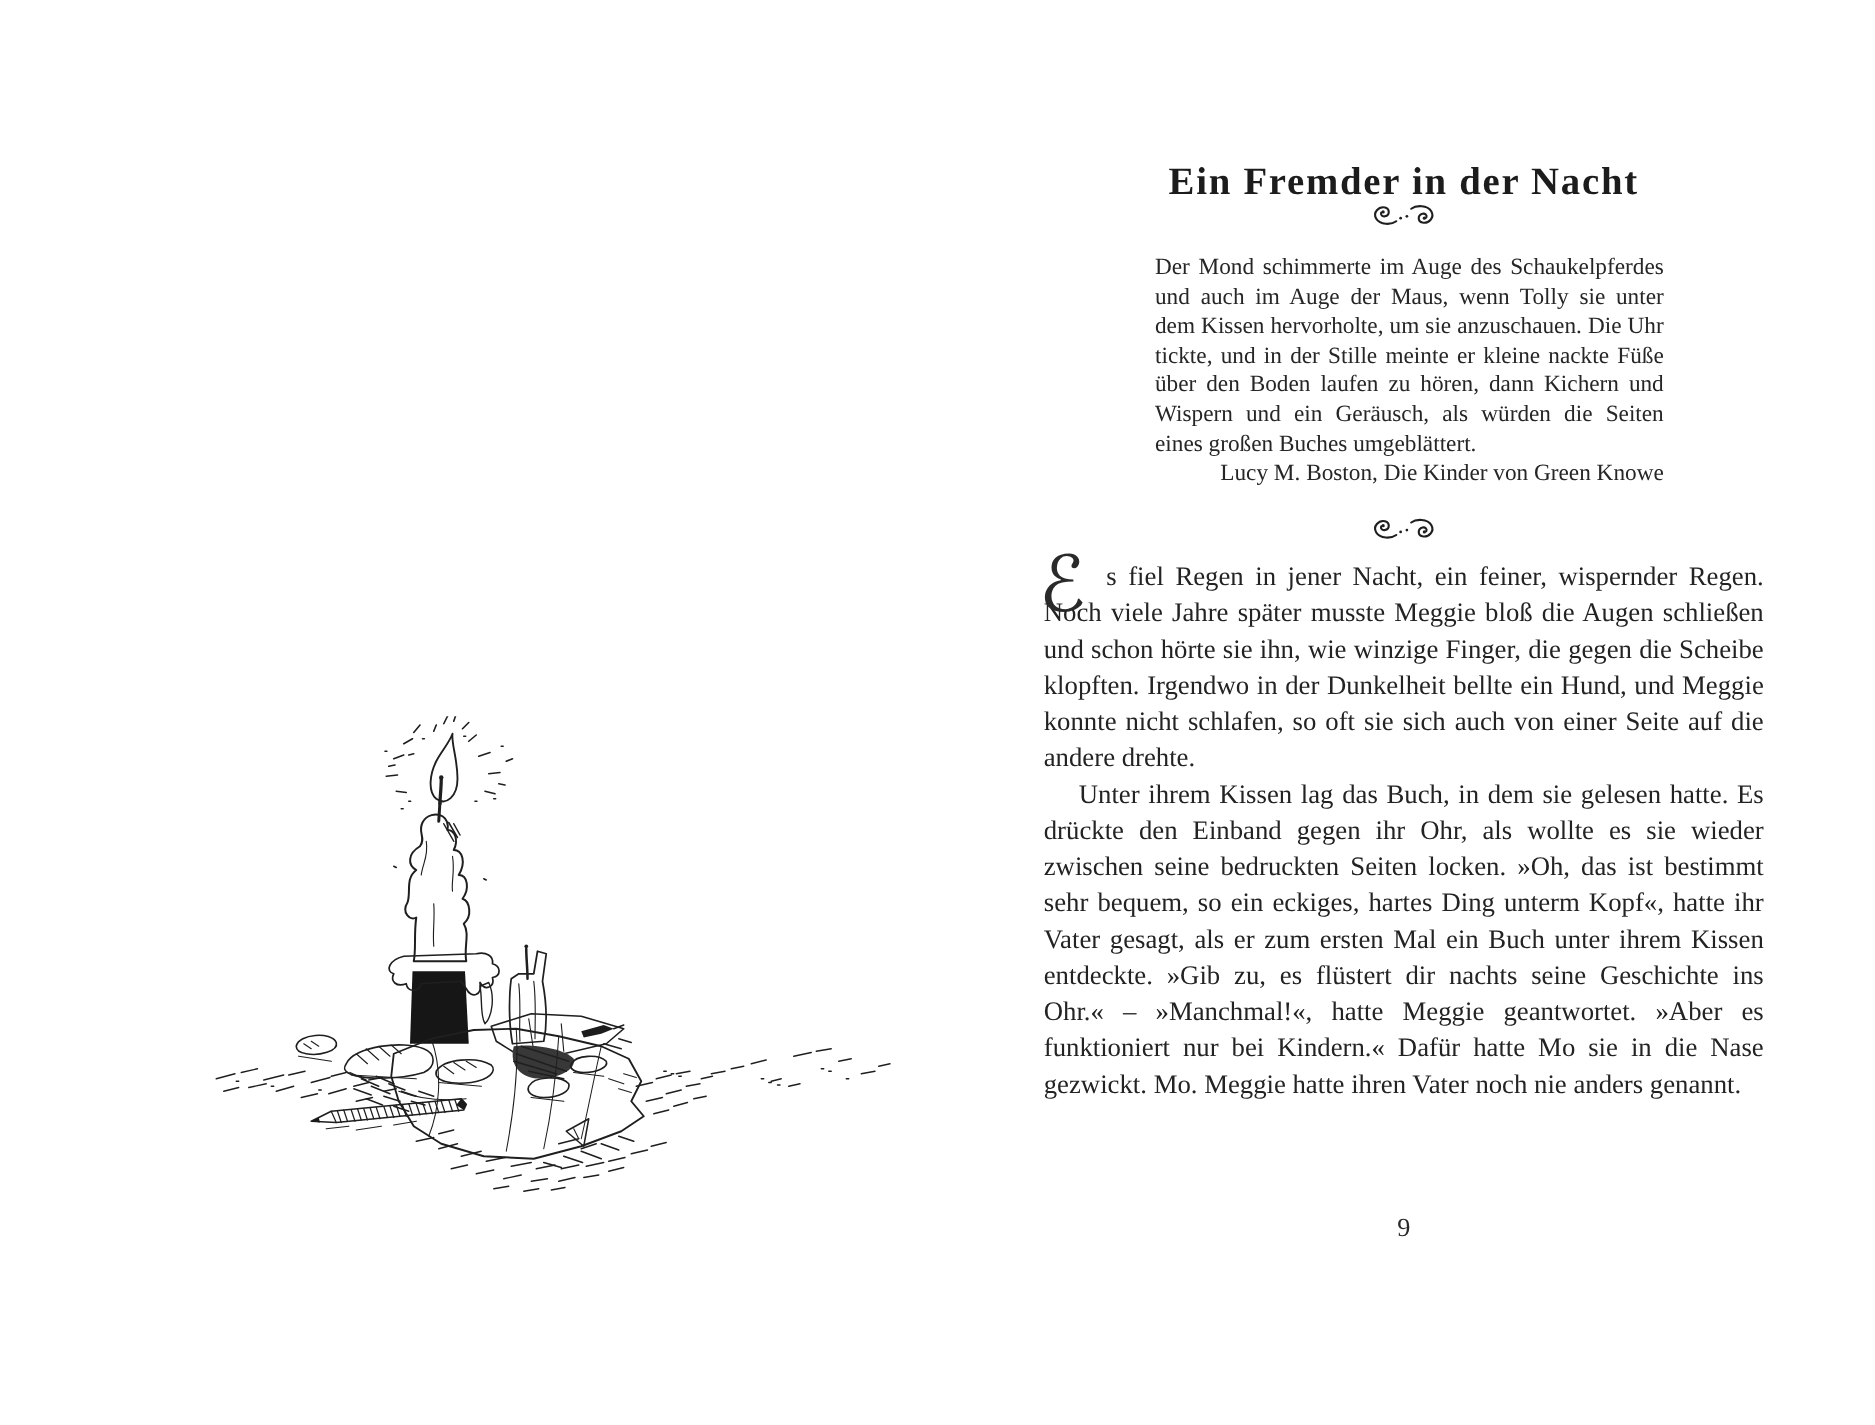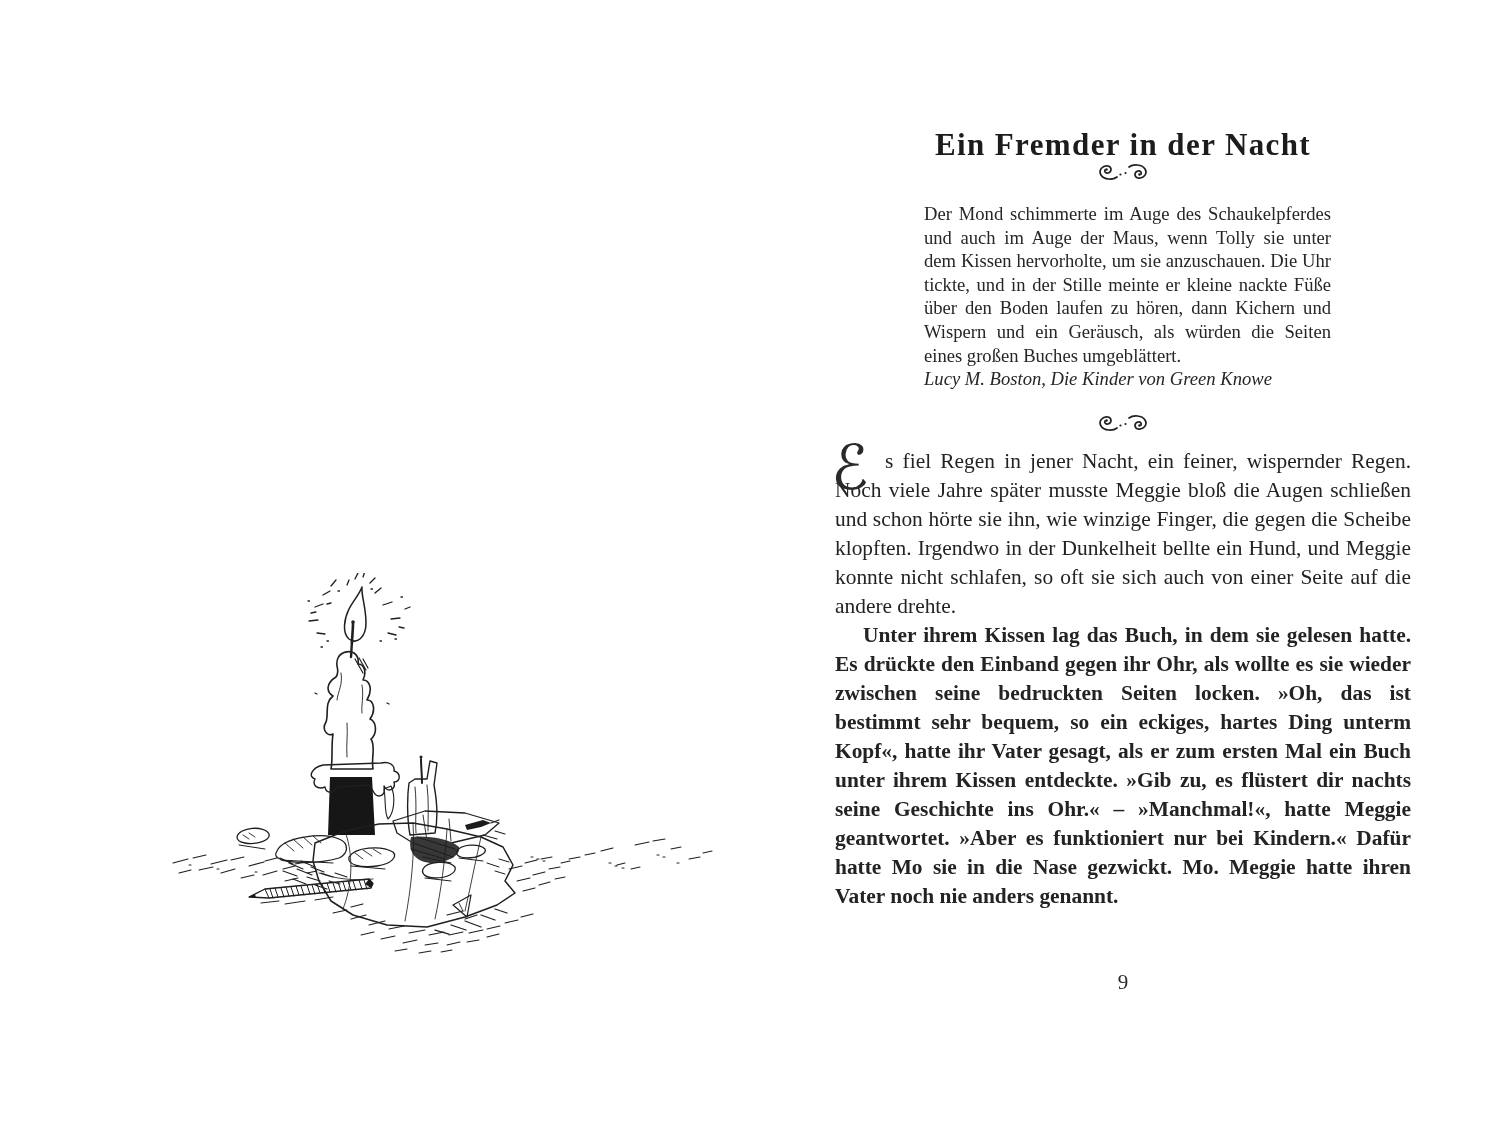--- a/index.html
+++ b/index.html
@@ -32,38 +32,38 @@
   .ornament svg{display:inline-block;vertical-align:middle;}
   .orn-1{top:161px;}
   .orn-2{top:412px;}
 
   .epigraph{
     position:absolute;top:202px;left:89px;width:407px;
     font-size:18.6px;line-height:23.6px;
     text-align:justify;color:#262626;
   }
   .epigraph-attr{
-    font-style:italic;text-align:left;
+    text-align:right;
     font-size:18.6px;line-height:23.6px;color:#262626;
   }
 
   .body-text{
     position:absolute;top:447px;left:0;width:576px;
     font-size:21.4px;line-height:29px;
     text-align:justify;color:#232323;
   }
   .body-text p{margin:0;padding:0;hyphens:none;}
   .para-1{position:relative;text-indent:50px;}
   .drop-cap{
     position:absolute;left:-4px;top:-10px;
     font-size:62px;line-height:1;font-style:italic;
     font-family:"DejaVu Serif","DejaVu Sans",serif;
     color:#2a2a2a;text-indent:0;
   }
-  .para-indent{text-indent:28px;font-weight:bold;}
+  .para-indent{text-indent:28px;}
   .para-3{text-align-last:justify;}
 
   .page-number{
     position:absolute;top:970px;left:0;width:100%;
     text-align:center;font-size:21px;color:#2a2a2a;
   }
 </style>
 </head>
 <body>
 

